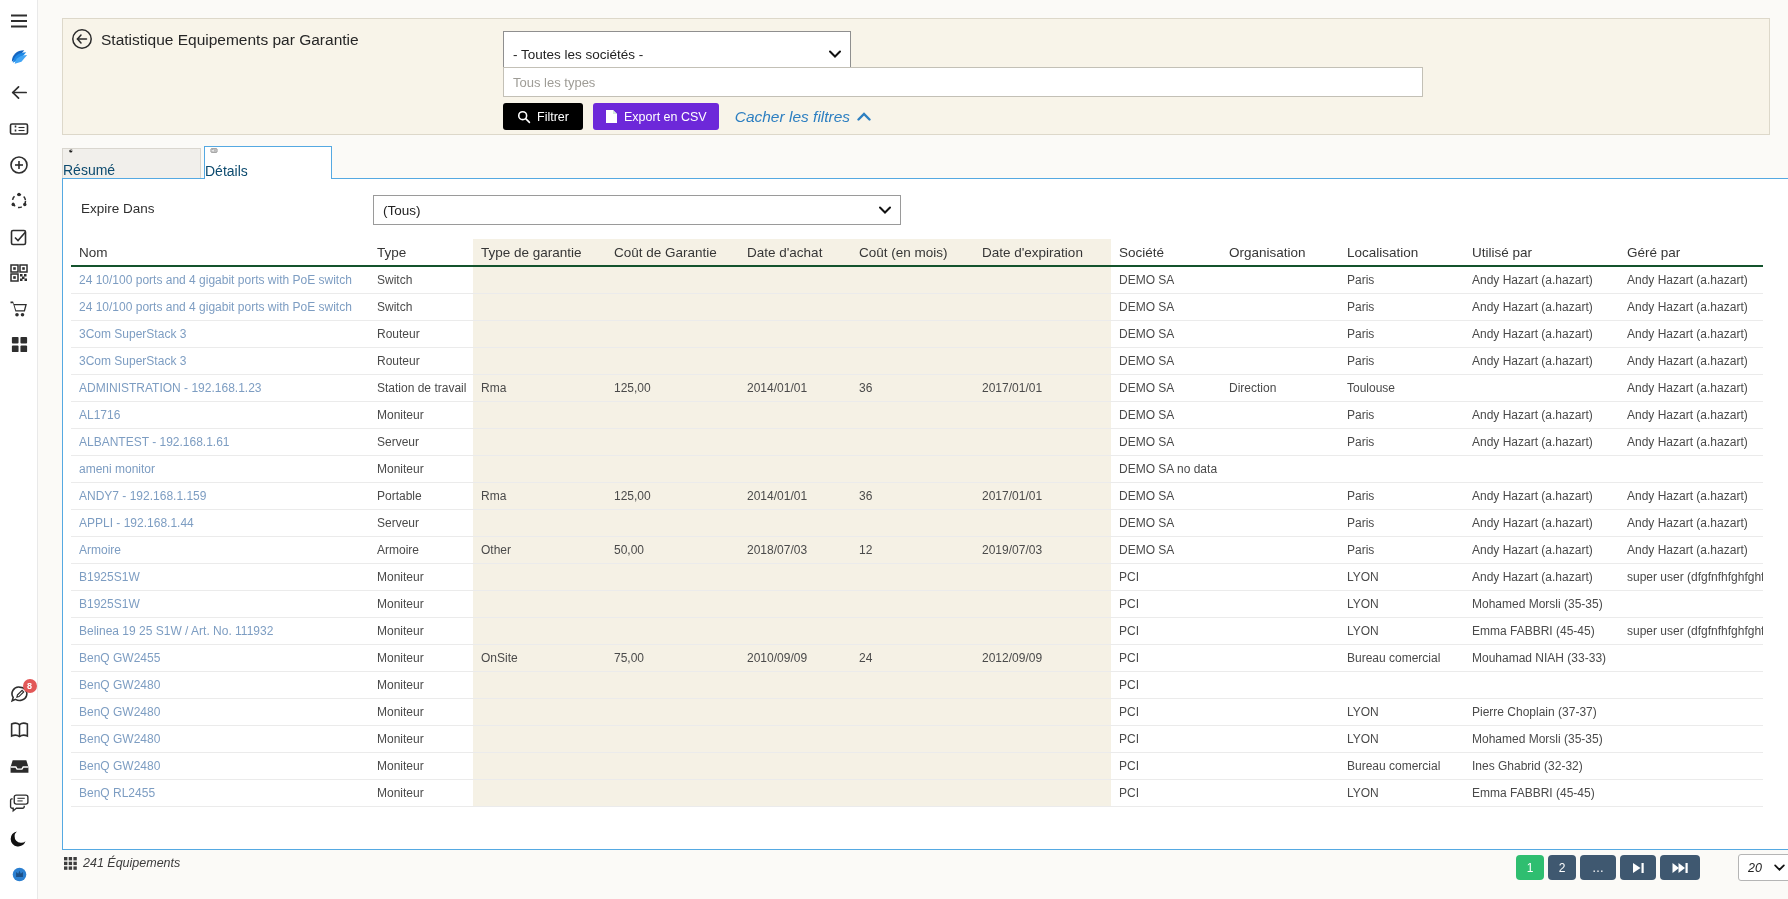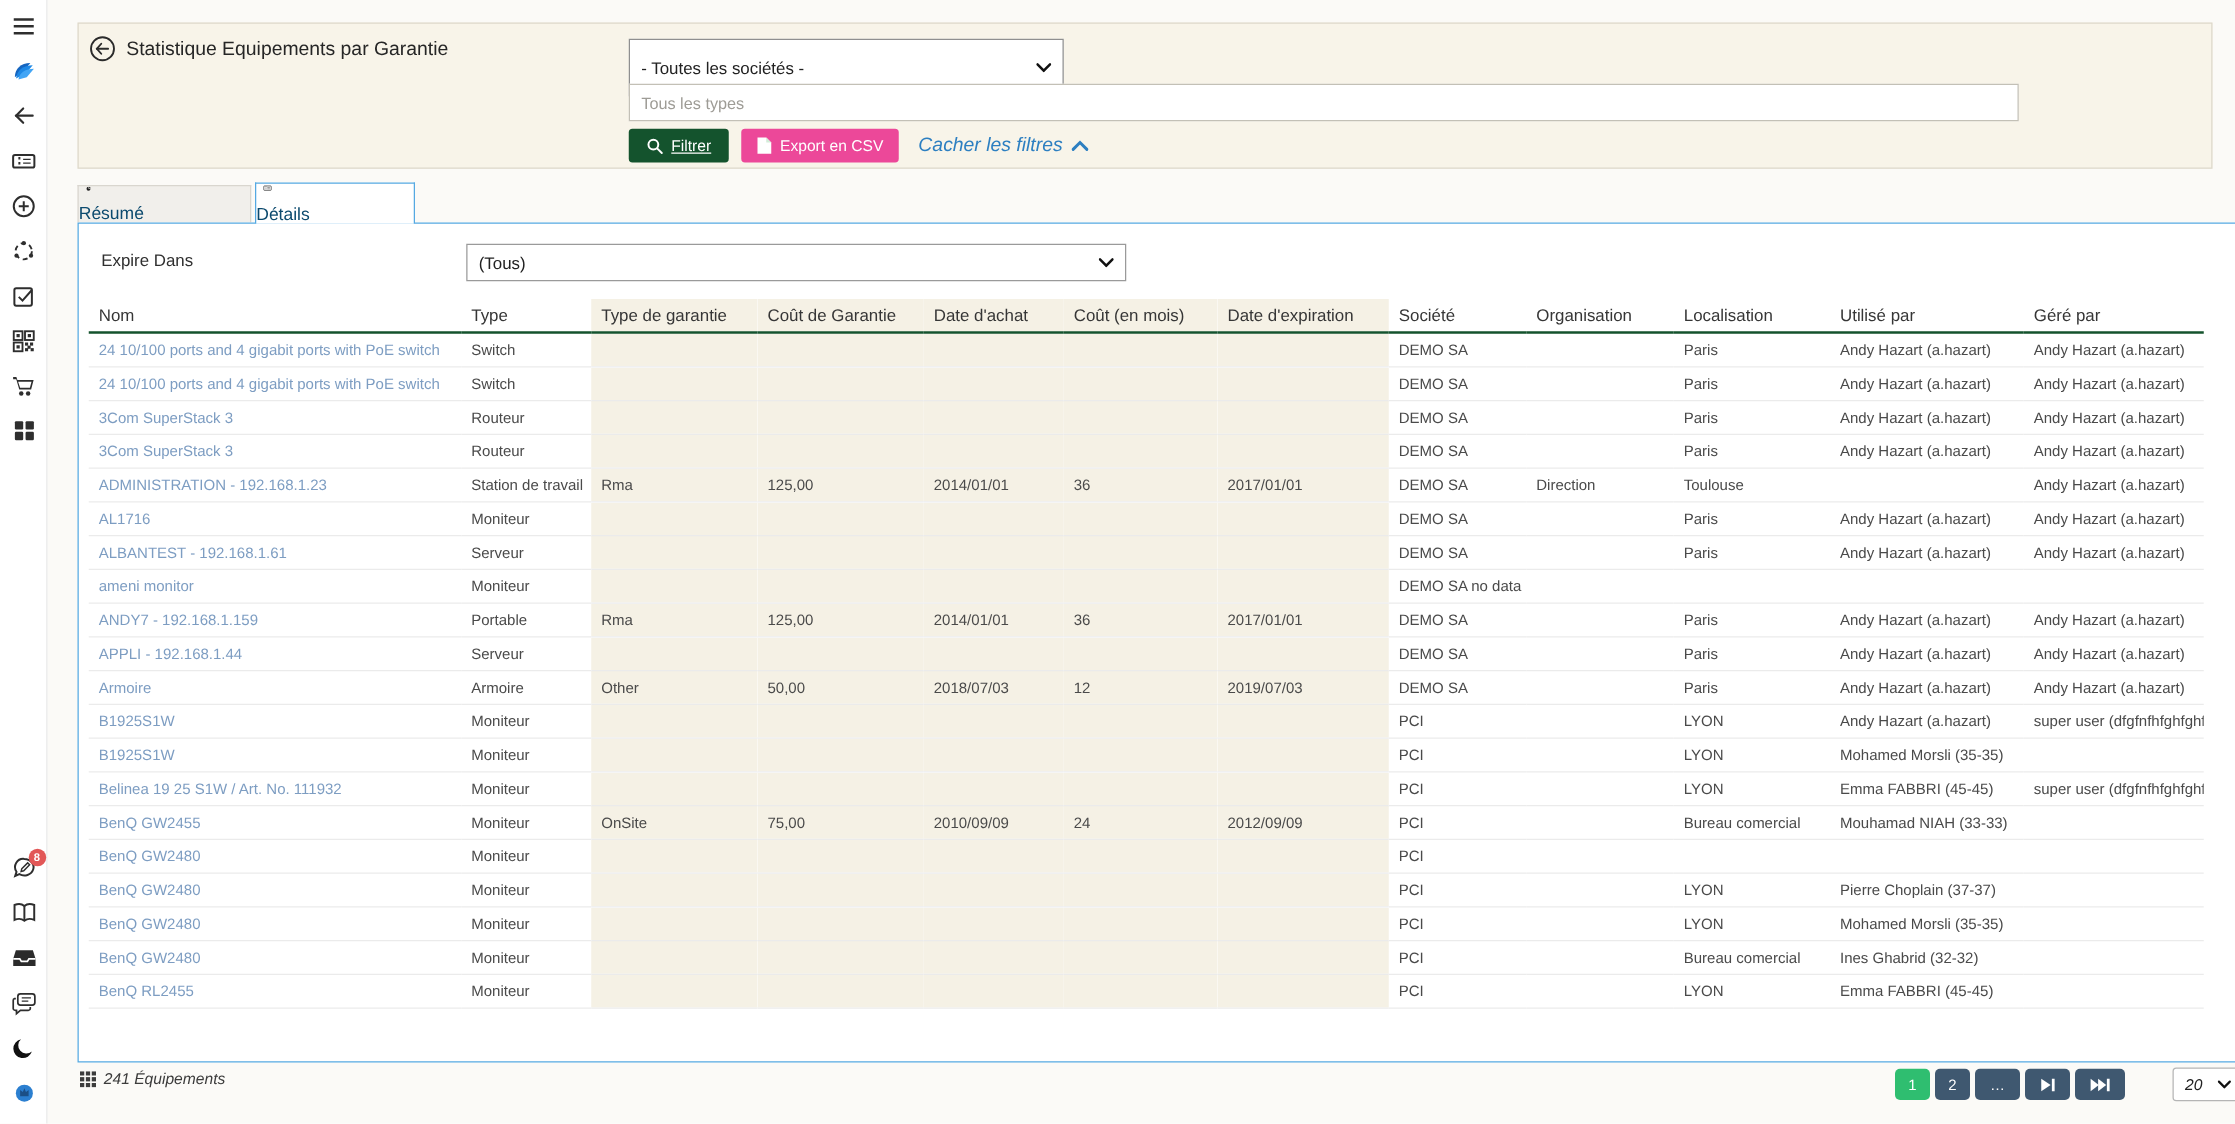--- a/index.html
+++ b/index.html
@@ -12,26 +12,26 @@
   .sb-bottom { position:absolute; bottom:14px; left:0; width:38px; display:flex; flex-direction:column; align-items:center; gap:15px; }
   .sb-icon { width:21px; height:21px; display:flex; align-items:center; justify-content:center; position:relative; cursor:pointer; }
   .sb-icon svg { display:block; }
   .badge { position:absolute; top:-5px; right:-7px; min-width:14px; height:14px; background:#e25757; color:#fff; font-size:9px; line-height:14px; text-align:center; border-radius:8px; padding:0 2px; font-weight:bold; }
 
   
   .panel { position:absolute; left:62px; top:18px; width:1708px; height:117px; background:#f8f4e9; border:1px solid #ddd8ca; }
   .back-circle { position:absolute; left:8px; top:9px; width:22px; height:22px; cursor:pointer; }
   .panel-title { position:absolute; left:38px; top:11px; font-size:15.5px; color:#262626; line-height:20px; }
   .society-select { position:absolute; left:440px; top:12px; width:348px; height:46px; }
-  .types-input { position:absolute; left:440px; top:48px; width:1112px; height:30px; border:1px solid #c3c0b6; background:#fff; font-family:"Liberation Sans",sans-serif; font-size:13px; color:#333; padding:0 9px; }
+  .types-input { position:absolute; left:440px; top:48px; width:920px; height:30px; border:1px solid #c3c0b6; background:#fff; font-family:"Liberation Sans",sans-serif; font-size:13px; color:#333; padding:0 9px; }
   .types-input::placeholder { color:#9e9c96; }
   .btn-row { position:absolute; left:440px; top:84px; display:flex; align-items:center; }
   .btn { height:27px; border:none; border-radius:3px; color:#fff; font-family:"Liberation Sans",sans-serif; font-size:12.5px; display:flex; align-items:center; justify-content:center; gap:6px; cursor:pointer; padding:0 12px; }
-  .btn-filter { background:#14532d; width:80px;text-decoration:underline; }
-  .btn-csv { background:#ec4899; margin-left:10px; }
+  .btn-filter { background:#000000; width:80px; }
+  .btn-csv { background:#6d28d9; margin-left:10px; }
   .hide-filters { margin-left:16px; color:#2d7fc1; font-size:15.5px; display:flex; align-items:center; gap:7px; cursor:pointer;font-style:italic; }
 
   
   .fselect { background:#fff; border:1px solid #8f8f8f; display:flex; align-items:center; justify-content:space-between; padding:0 9px; font-size:13.5px; color:#222; cursor:pointer; }
   .fselect .chev { flex:0 0 auto; margin-left:8px; }
 
   
   .tab { position:absolute; height:30px; display:flex; align-items:flex-start; justify-content:center; gap:9px; font-size:14px; color:#0c4a6e; cursor:pointer;flex-direction:column; }
   .tab-resume { left:62px; top:148px; width:139px; background:#f1efeb; border:1px solid #d9d6cf; border-bottom:none; }
   .tab-details { left:204px; top:146px; width:128px; height:33px; background:#ffffff; border:1px solid #55a9e2; border-bottom:none; z-index:3; }

